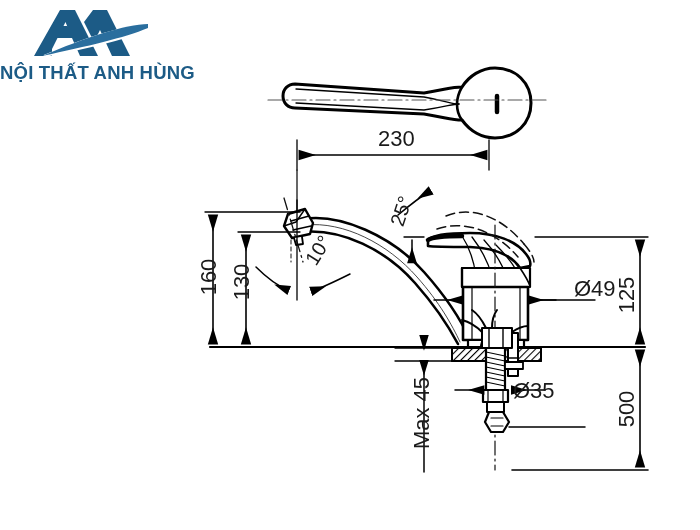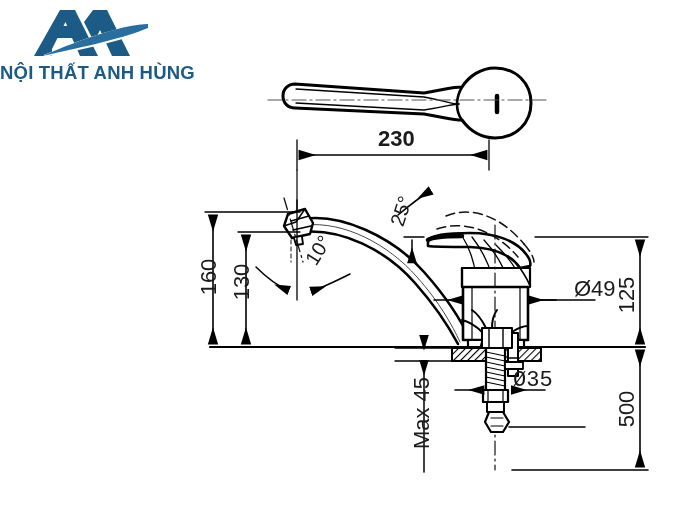--- a/index.html
+++ b/index.html
@@ -318,33 +318,33 @@
         <line x1="640" y1="241" x2="640" y2="343" stroke-width="1.6" marker-start="url(#arrStart)" marker-end="url(#arrEnd)"></line>
 
         <line x1="640" y1="351" x2="640" y2="466" stroke-width="1.6" marker-start="url(#arrStart)" marker-end="url(#arrEnd)"></line>
 
         <line x1="512" y1="470" x2="648" y2="470" stroke-width="1.6"></line>
       </g>
 
     </g>
   </svg>
 
-  <div class="dim-label dim-h" style="left:378px; top:128px;font-weight:bold;">230</div>
+  <div class="dim-label dim-h" style="left:378px; top:128px;">230</div>
 
   <div class="dim-label dim-v rot90ccw" style="left:191px; top:266px;">160</div>
 
   <div class="dim-label dim-v rot90ccw" style="left:224px; top:271px;">130</div>
 
   <div class="ang-label" style="left:310px; top:253px; transform:rotate(-58deg); transform-origin:0 50%;">10°</div>
 
   <div class="ang-label" style="left:386px; top:201px; transform:rotate(-72deg); transform-origin:50% 50%;">25°</div>
 
   <div class="dim-label dim-h" style="left:574px; top:278px;">Ø49</div>
 
-  <div class="dim-label dim-h" style="left:513px; top:370px;font-family:Liberation Mono, monospace;">Ø35</div>
+  <div class="dim-label dim-h" style="left:513px; top:380px;">Ø35</div>
 
   <div class="dim-label dim-v rot90ccw" style="left:386px; top:402px;">Max 45</div>
 
   <div class="dim-label dim-v rot90ccw" style="left:609px; top:284px;">125</div>
 
   <div class="dim-label dim-v rot90ccw" style="left:609px; top:398px;">500</div>
 
 </div>
 
 </body></html>

